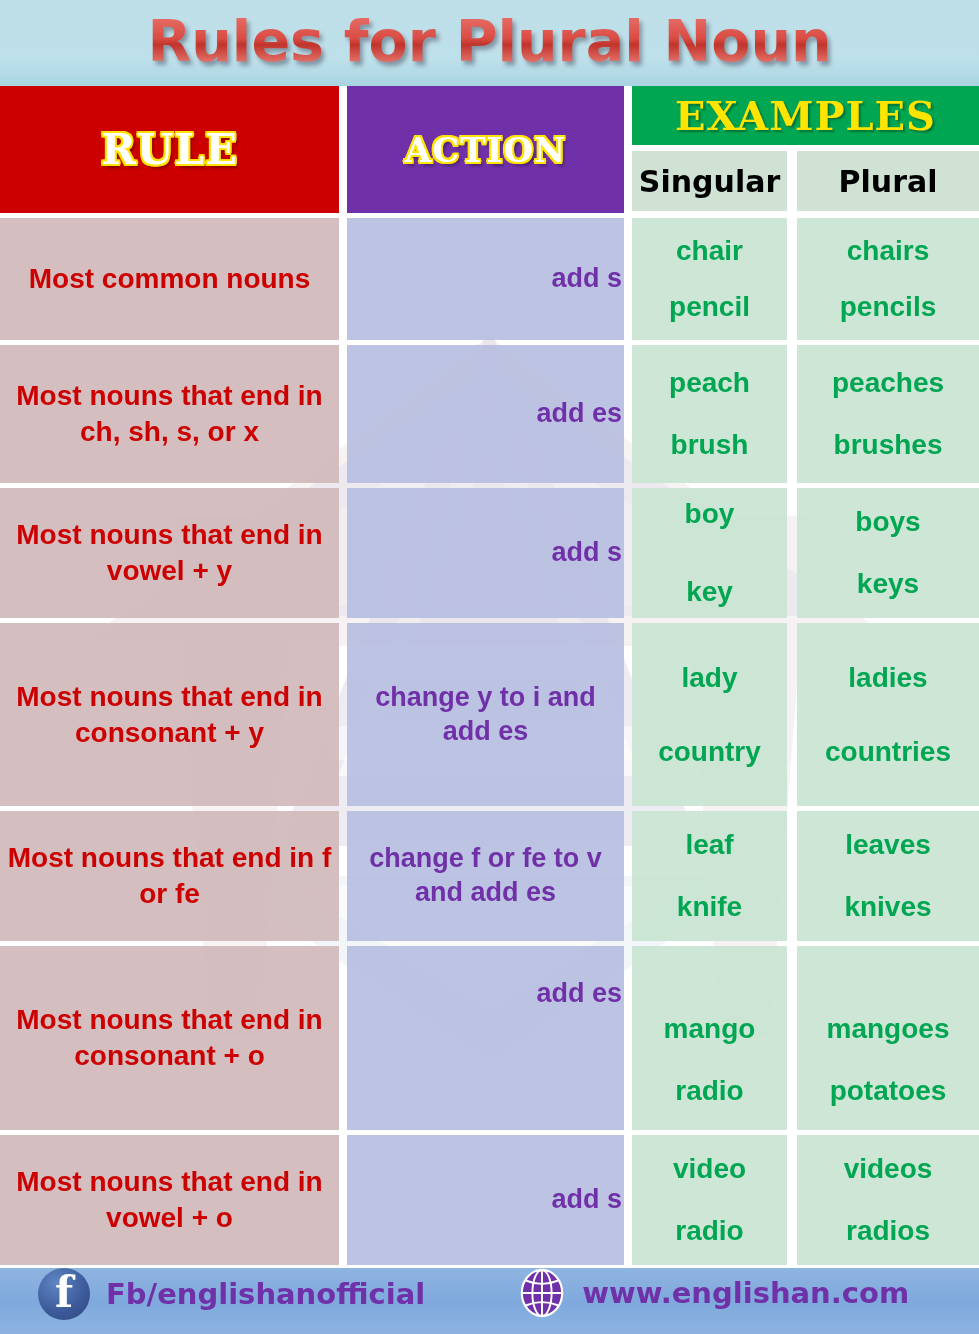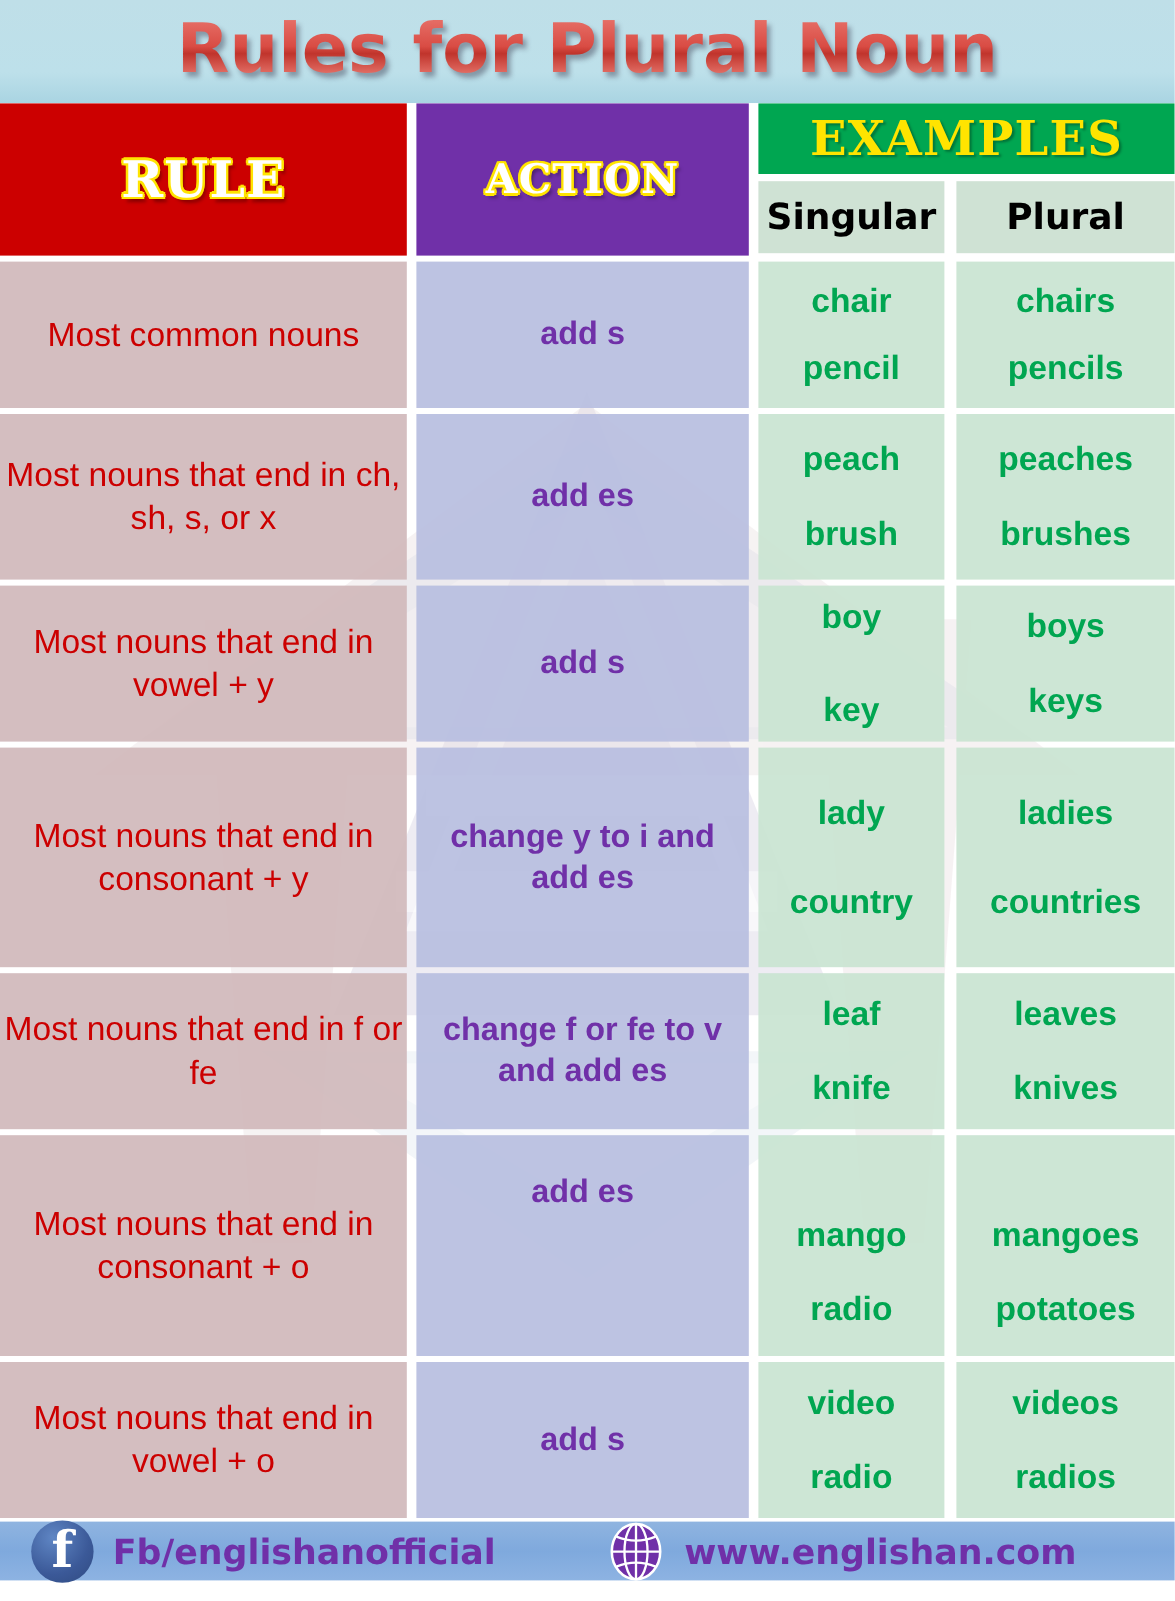--- a/index.html
+++ b/index.html
@@ -144,32 +144,33 @@
     font-family: "DejaVu Sans", sans-serif;
     font-weight: bold;
     font-size: 30px;
     color: #000000;
   }
 
   
   .c-rule {
     background: rgba(208,185,187,0.92);
     color: #cc0000;
-    font-weight: normal;
+    font-weight: bold;
     font-size: 28px;
     line-height: 1.28;
     margin: 0 4px 5px 0;
   }
   .c-action {
     background: rgba(183,190,223,0.92);
     color: #7030a8;
     font-weight: bold;
     font-size: 27px;
     line-height: 1.25;
     margin: 0 4px 5px 4px;
+    align-items: flex-end;
   }
   .c-sing {
     background: rgba(201,228,209,0.92);
     color: #00a651;
     font-weight: bold;
     font-size: 28px;
     line-height: 1.2;
     margin: 0 5px 5px 4px;
   }
   .c-plur {
@@ -180,25 +181,26 @@
     line-height: 1.2;
     margin: 0 0 5px 5px;
     align-items: center;
   }
   .ex-line { display: block; }
 
   .rule-txt { display: block; width: 100%; }
 
   
   .footer {
-    height: 49px;
+    height: 66px;
     background: linear-gradient(180deg, #8fb4e0 0%, #7fa9dd 50%, #8db3e2 100%);
     display: flex;
-    align-items: center;
-    position: relative;
+    align-items: flex-start;
+    position: relative;
+    padding-left: 12px;
   }
   .fb-group { display: flex; align-items: center; margin-left: 26px; }
   .fb-icon {
     width: 52px; height: 52px; border-radius: 50%;
     background: radial-gradient(circle at 35% 28%, #5f86c4 0%, #3b5998 60%, #2f4a80 100%);
     position: relative;
     display: inline-block;
     flex: 0 0 auto;
   }
   .fb-icon::after {

